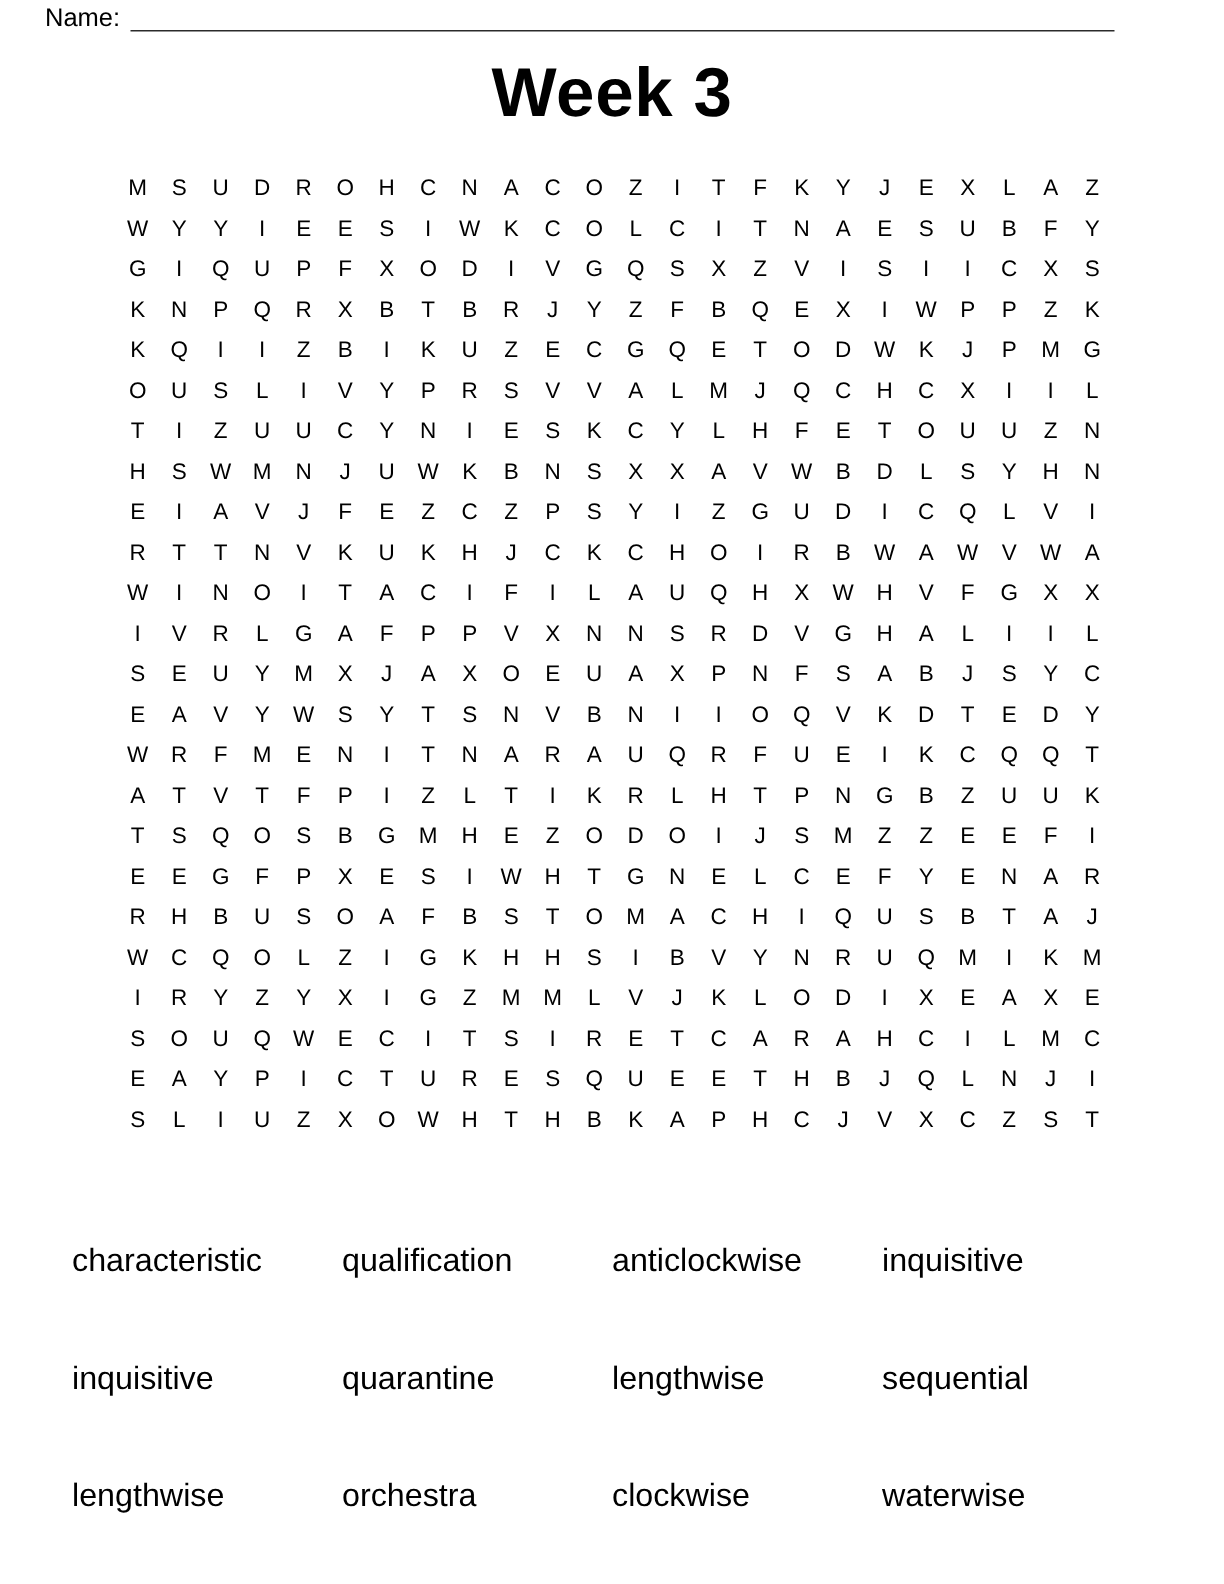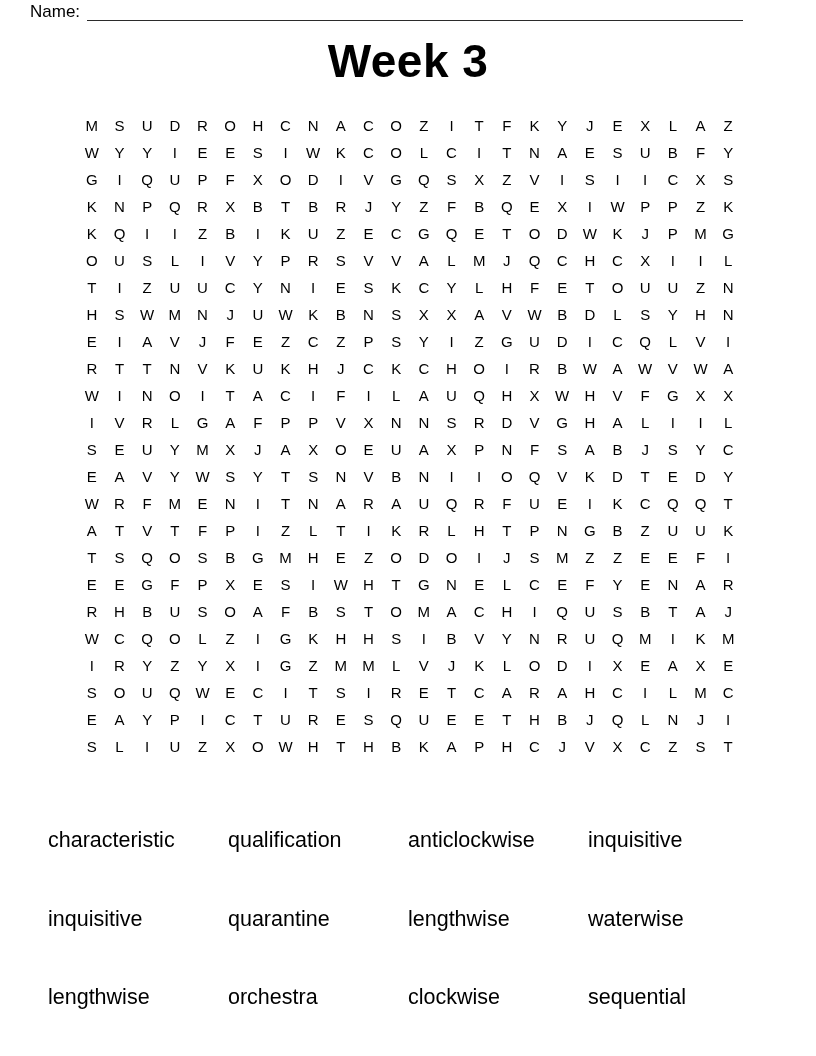--- a/index.html
+++ b/index.html
@@ -673,17 +673,17 @@
       <div class="word">orchestra</div>
       <div class="word">choir</div>
     </div>
     <div class="word-col">
       <div class="word">anticlockwise</div>
       <div class="word">lengthwise</div>
       <div class="word">clockwise</div>
     </div>
     <div class="word-col">
       <div class="word">inquisitive</div>
+      <div class="word">sequential</div>
       <div class="word">waterwise</div>
-      <div class="word">sequential</div>
       <div class="word">choir</div>
     </div>
   </div>
 
 </body></html>

